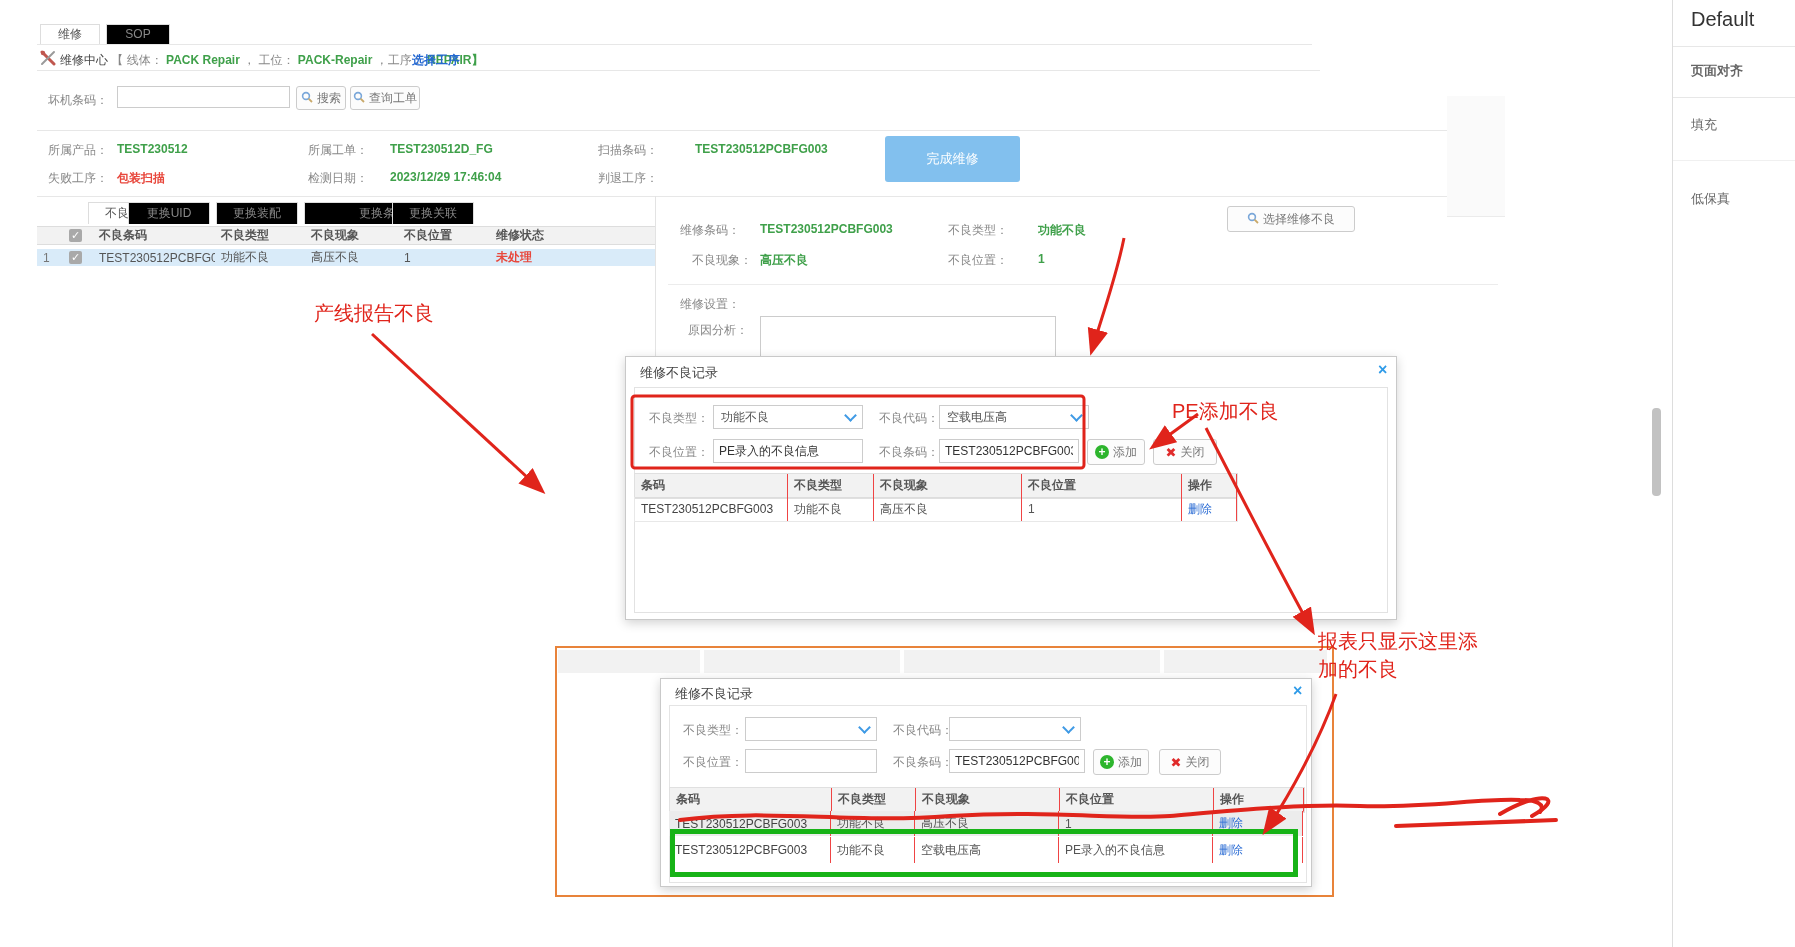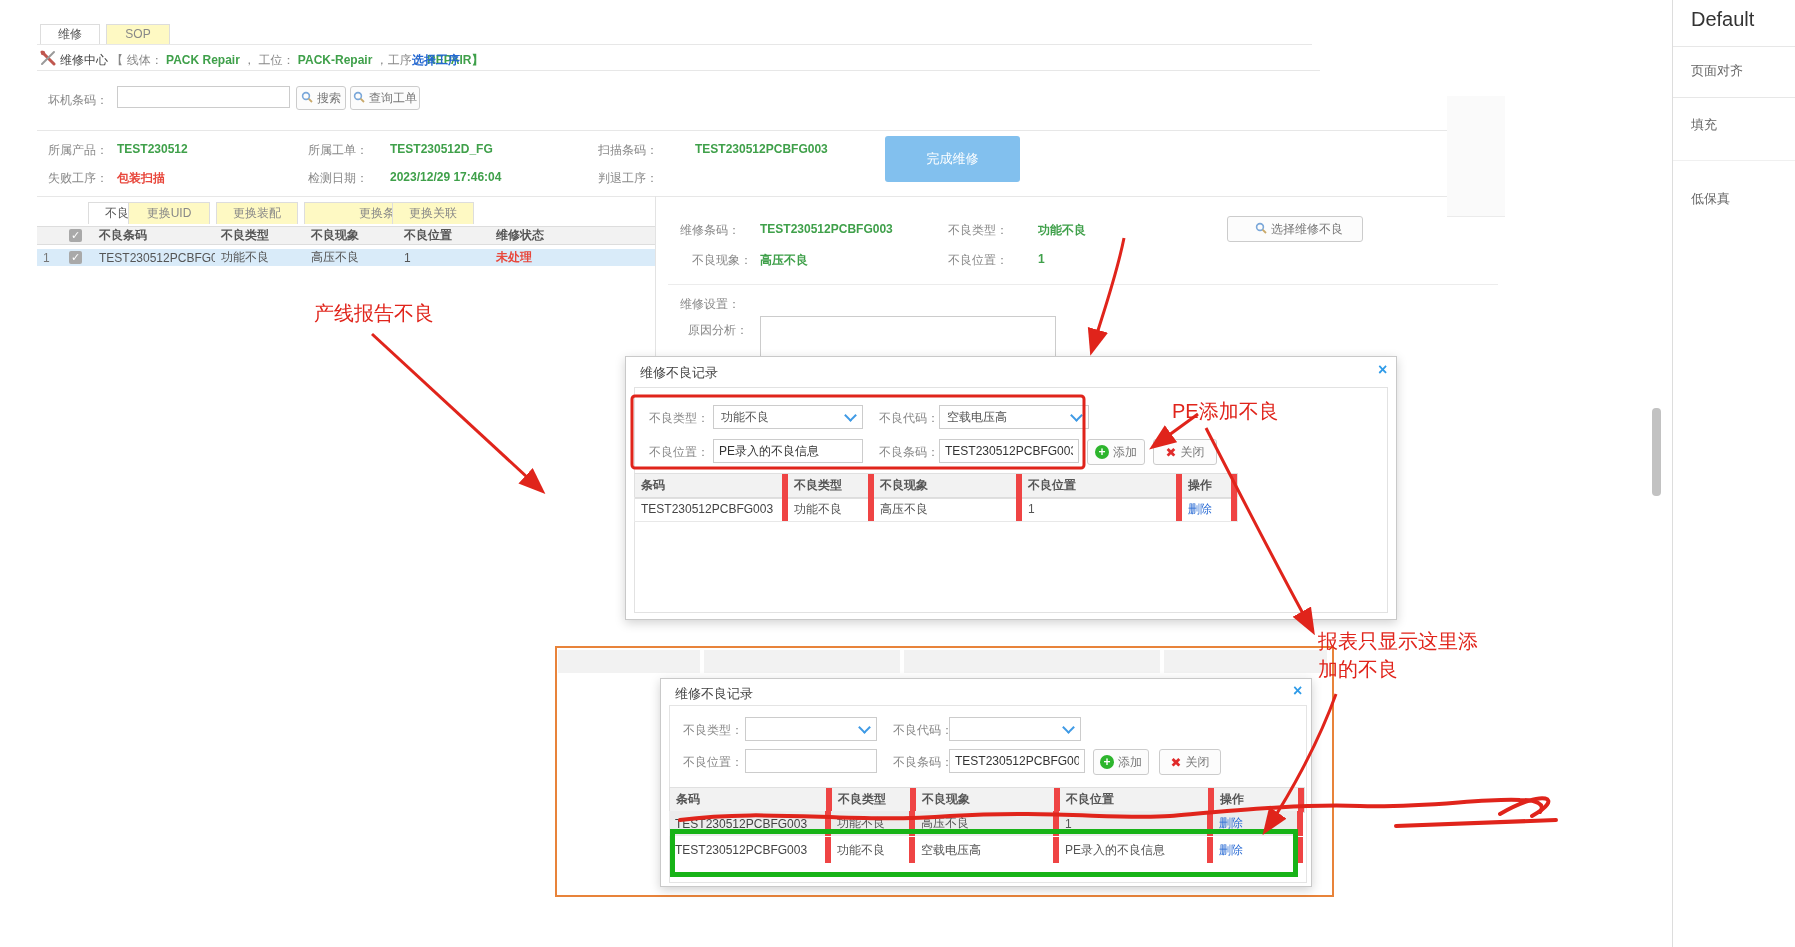--- a/index.html
+++ b/index.html
@@ -3,35 +3,35 @@
 <meta charset="utf-8">
 <style>
   html,body{margin:0;padding:0;}
   body{width:1795px;height:947px;position:relative;background:#fff;overflow:hidden;
        font-family:"Liberation Sans","DejaVu Sans",sans-serif;font-size:12px;color:#555;}
   .abs{position:absolute;}
   .lbl{color:#888;}
   .val-g{color:#3fa04a;font-weight:bold;}
   .val-r{color:#e8473c;font-weight:bold;}
   .blue-link{color:#2468d2;font-weight:bold;cursor:pointer;}
-  .tab{border:1px solid #ddd;border-bottom:none;background:#fef9c3;color:#888;
+  .tab{border:1px solid #ddd;border-bottom:none;background:#000000;color:#888;
        text-align:center;line-height:19px;height:19px;}
   .tab.active{background:#fff;color:#555;}
   .btn{border:1px solid #ccc;background:#fcfcfc;border-radius:3px;display:flex;
        align-items:center;justify-content:center;gap:4px;color:#777;cursor:pointer;}
   .inp{border:1px solid #ccc;background:#fff;box-sizing:border-box;font-family:inherit;
        font-size:12px;color:#333;padding:0 5px;outline:none;}
   .sel{border:1px solid #ccc;background:#fff;box-sizing:border-box;display:flex;
        align-items:center;justify-content:space-between;padding:0 7px;color:#555;}
   .chev{width:7px;height:7px;border-right:2px solid #3f9ae5;border-bottom:2px solid #3f9ae5;
         transform:rotate(45deg);margin-top:-4px;}
   .grid-table{display:grid;border-top:1px solid #ddd;}
   .gcell{padding:0 6px;white-space:nowrap;overflow:hidden;display:flex;align-items:center;}
   .ghead{background:#f2f2f2;border-bottom:1px solid #ddd;color:#555;font-weight:bold;}
-  .gline > .gcell{border-right:6px solid #ef4444;}
+  .gline > .gcell{border-right:1px solid #ef4444;}
   .cb{width:13px;height:13px;background:#a9a9a9;border-radius:2px;color:#fff;font-size:11px;
       line-height:13px;text-align:center;}
   .del-link{color:#2b6cd4;cursor:pointer;}
   .dlg{background:#fff;border:1px solid #c9c9c9;box-shadow:0 3px 10px rgba(0,0,0,.18);}
   .dlg-close{color:#2f9be8;font-size:16px;font-weight:bold;cursor:pointer;line-height:14px;}
   .plus-ic{width:14px;height:14px;border-radius:50%;background:#2db52d;color:#fff;
            font-weight:bold;text-align:center;line-height:14px;font-size:12px;}
   .x-ic{color:#e02b2b;font-weight:bold;font-size:13px;}
   .ann{color:#e0241b;font-size:20px;white-space:nowrap;z-index:51;}
   .divider{background:#e7e7e7;height:1px;}
@@ -126,21 +126,21 @@
   <div class="gcell" style="color:#555;">高压不良</div>
   <div class="gcell" style="color:#555;">1</div>
   <div class="gcell val-r">未处理</div>
 </div>
 <div class="abs" style="left:655px;top:196px;width:1px;height:416px;background:#e3e3e3;"></div>
 
 <div class="abs lbl" style="left:680px;top:222px;">维修条码：</div>
 <div class="abs val-g" style="left:760px;top:222px;">TEST230512PCBFG003</div>
 <div class="abs lbl" style="left:948px;top:222px;">不良类型：</div>
 <div class="abs val-g" style="left:1038px;top:222px;">功能不良</div>
-<div class="abs btn" style="left:1227px;top:216px;width:126px;height:24px;padding-left:8px;">
+<div class="abs btn" style="left:1227px;top:206px;width:126px;height:24px;">
   <span class="mag"><svg width="12" height="12" viewBox="0 0 12 12">
         <circle cx="5" cy="5" r="3.4" fill="none" stroke="#7aa7d9" stroke-width="1.6"></circle>
         <line x1="7.6" y1="7.6" x2="11" y2="11" stroke="#c9a96a" stroke-width="1.8"></line>
       </svg></span>
   <span>选择维修不良</span>
 </div>
 <div class="abs lbl" style="left:680px;top:252px;margin-left:12px;">不良现象：</div>
 <div class="abs val-g" style="left:760px;top:252px;">高压不良</div>
 <div class="abs lbl" style="left:948px;top:252px;">不良位置：</div>
 <div class="abs val-g" style="left:1038px;top:252px;">1</div>
@@ -258,21 +258,21 @@
     <div class="gcell" style="height:26px;color:#555;">PE录入的不良信息</div>
     <div class="gcell del-link" style="height:26px;">删除</div>
   </div>
 </div>
 
 <div class="abs" style="left:670px;top:829px;width:618px;height:38px;border:5px solid #17b317;z-index:7;"></div>
 
 <div class="abs" style="left:1672px;top:0;width:123px;height:947px;border-left:1px solid #ddd;background:#fff;z-index:20;">
   <div class="abs" style="left:18px;top:8px;font-size:20px;color:#333;">Default</div>
   <div class="abs divider" style="left:0;top:46px;width:123px;"></div>
-  <div class="abs sidebar-item" style="left:18px;top:62px;">页面对齐</div>
+  <div class="abs sidebar-item" style="left:18px;top:62px;font-weight:bold;">页面对齐</div>
   <div class="abs divider" style="left:0;top:97px;width:123px;"></div>
   <div class="abs sidebar-item" style="left:18px;top:116px;">填充</div>
   <div class="abs divider" style="left:0;top:160px;width:123px;background:#f0f0f0;"></div>
   <div class="abs sidebar-item" style="left:18px;top:190px;text-align:center;">低保真</div>
 </div>
 
 <div class="abs ann" style="left:314px;top:300px;font-family:Liberation Serif, serif;">产线报告不良</div>
 <div class="abs ann" style="left:1172px;top:398px;">PE添加不良</div>
 <div class="abs ann" style="left:1318px;top:628px;">报表只显示这里添</div>
 <div class="abs ann" style="left:1318px;top:656px;">加的不良</div>

